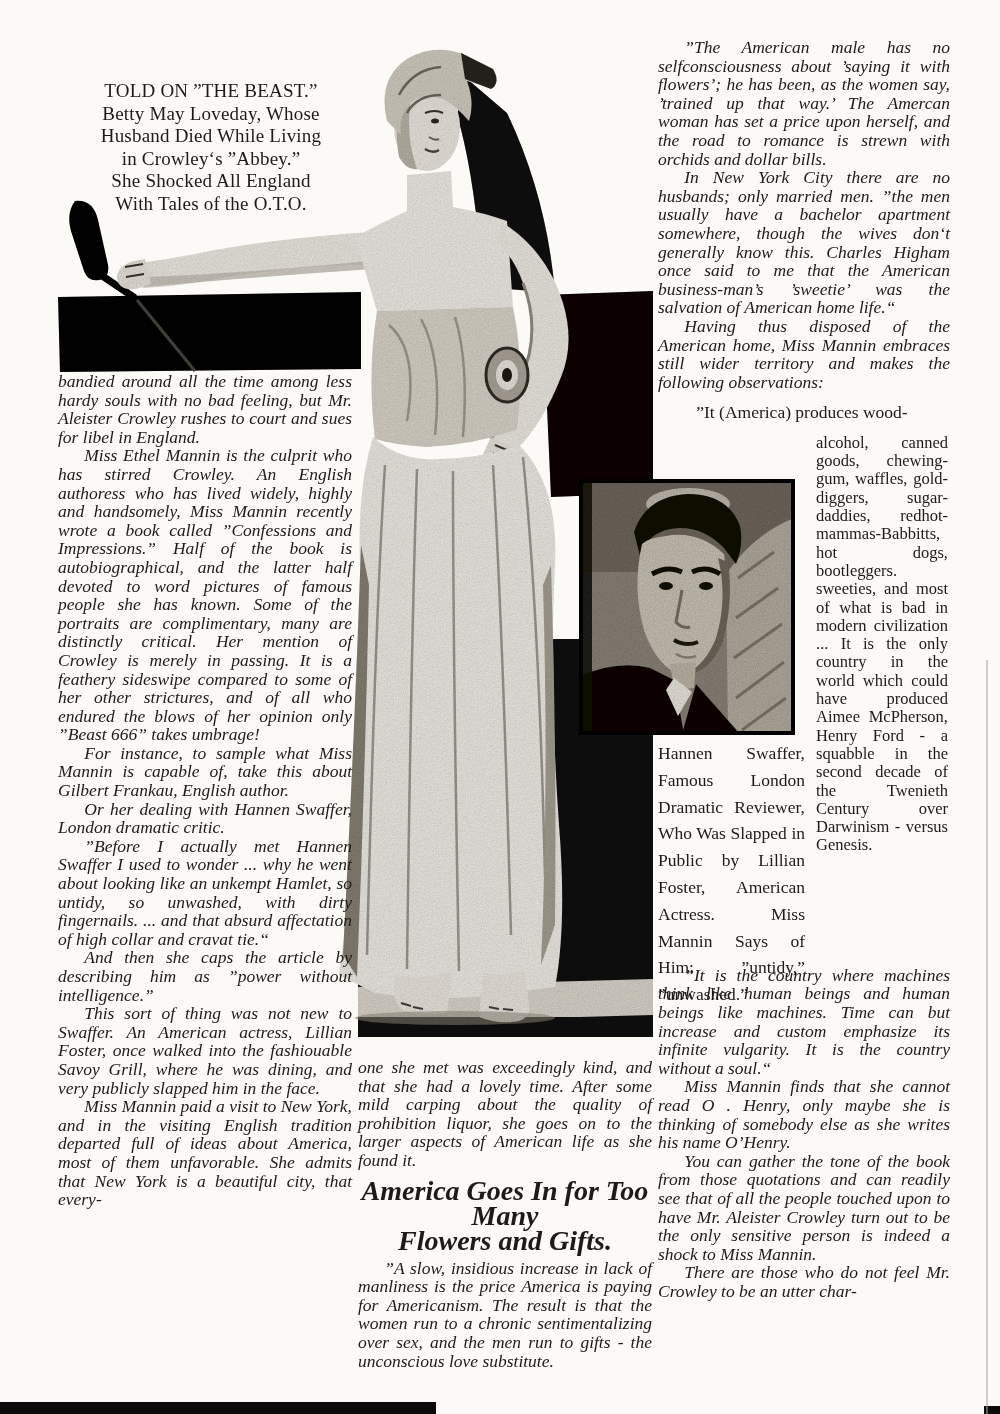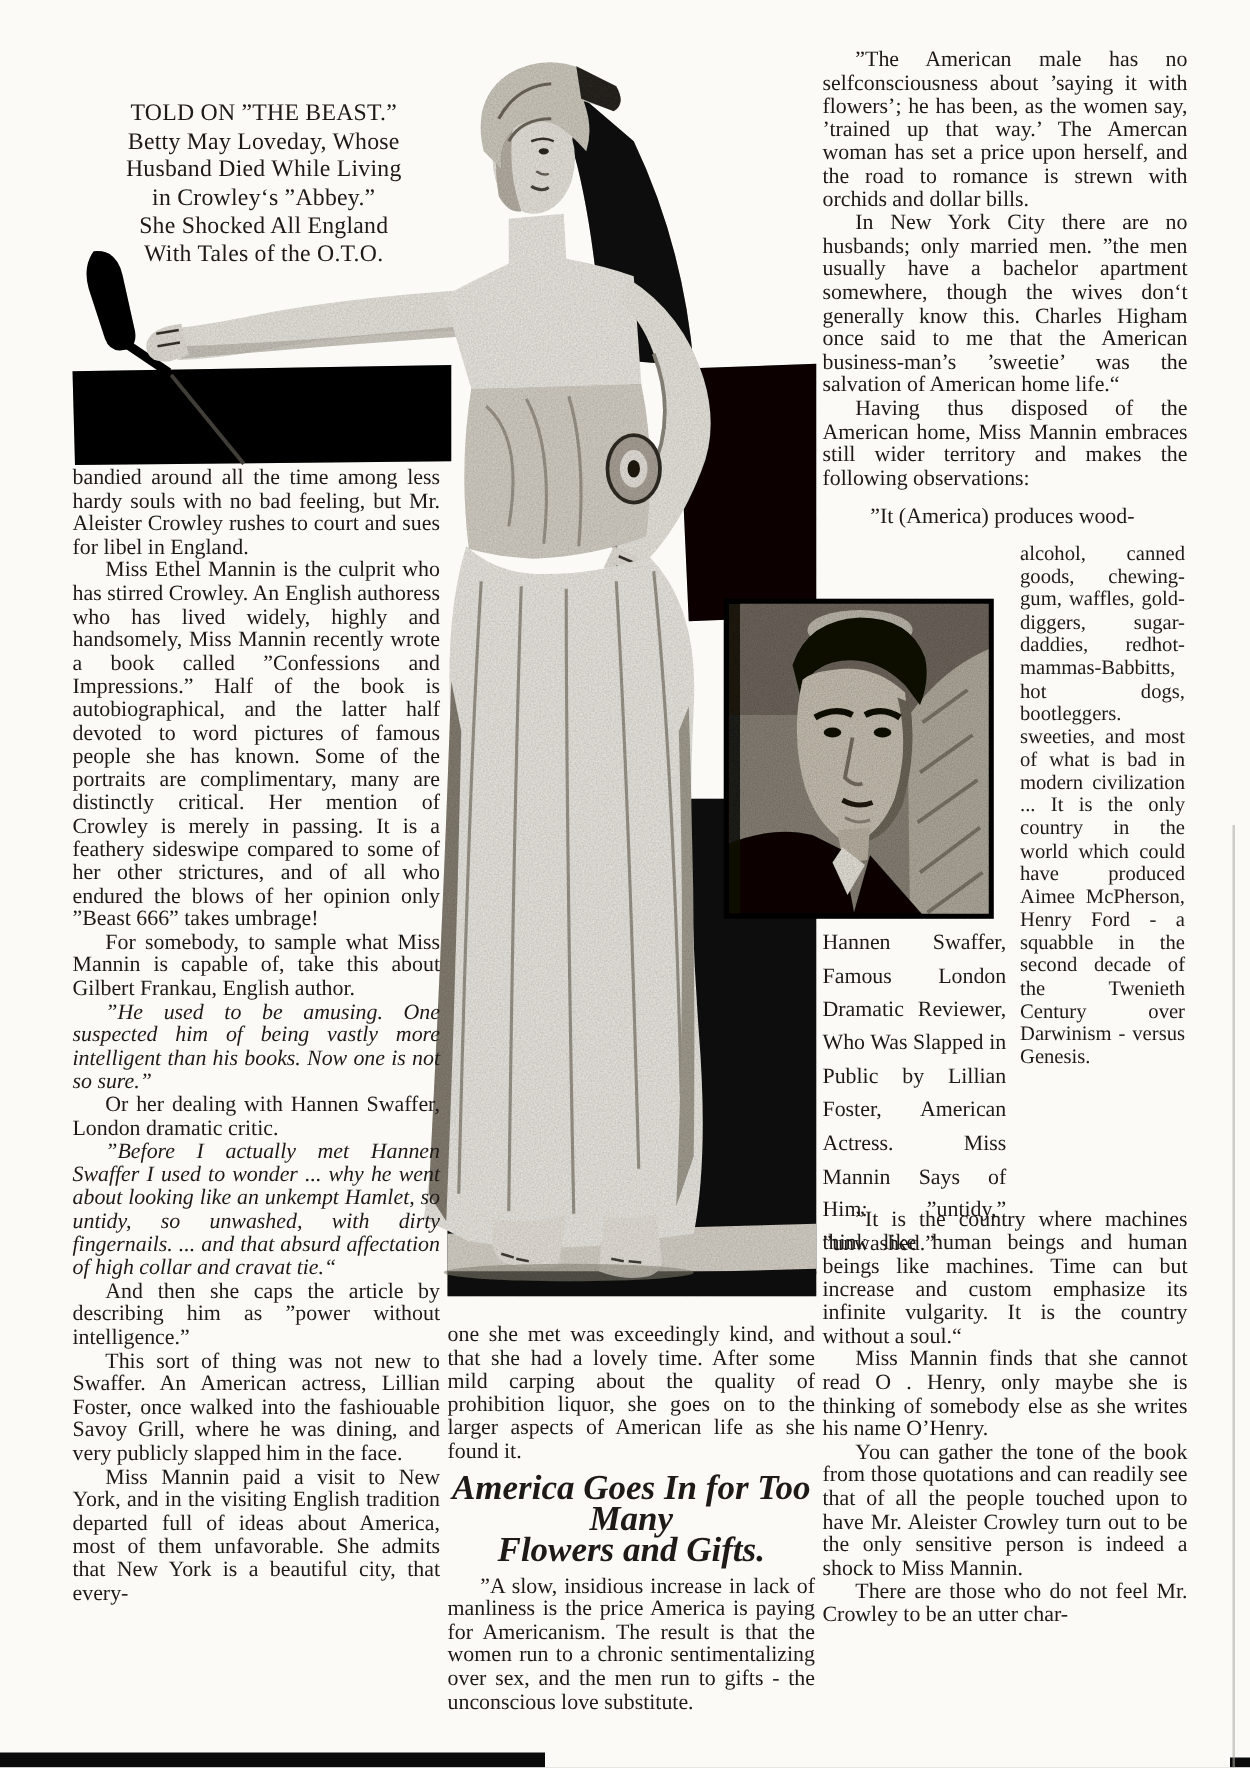--- a/index.html
+++ b/index.html
@@ -10,21 +10,21 @@
   }
   .headline{
     position:absolute; left:60px; top:80px; width:302px;
     font-size:19px; line-height:22.6px; text-align:center;
     white-space:pre-line; letter-spacing:.2px;
   }
   .col{position:absolute; font-size:17.5px; line-height:18.6px; text-align:justify; hyphens:auto;}
   .col-left{left:58px; top:372px; width:294px;}
   .col-mid{left:358px; top:1058px; width:294px;}
   .col-right{left:658px; top:38px; width:292px;}
-  .para{margin:0; text-align:justify;}
+  .para{margin:0; text-align:justify;font-style:italic;}
   .indent{text-indent:1.5em;}
   .it{font-style:italic;}
   .wrap-line{margin:12px; text-indent:1.5em; text-align:left;}
   .narrow{
     margin-left:158px; width:132px; min-height:532px;
     font-size:16.5px; line-height:18.3px; text-align:justify;
   }
   .mid-heading{
     margin:8px 0 6px 0; font-size:28px; line-height:25px;
     font-style:italic; font-weight:bold; text-align:center; white-space:pre-line;
@@ -160,22 +160,21 @@
       <rect x="2" y="2" width="12" height="254" fill="#181512" opacity="0.9"></rect>
       <rect x="3" y="3" width="212" height="252" fill="none" stroke="#0c0b0a" stroke-width="4"></rect>
     </g>
   </svg>
 
   <div class="caption">Hannen Swaffer, Famous London Dramatic Reviewer, Who Was Slapped in Public by Lillian Foster, American Actress. Miss Mannin Says of Him: ”untidy,” ”unwashed.”</div>
 
   <div class="col col-left">
     <p class="para">bandied around all the time among less hardy souls with no bad feeling, but Mr. Aleister Crowley rushes to court and sues for libel in England.</p>
     <p class="para indent">Miss Ethel Mannin is the culprit who has stirred Crowley. An English authoress who has lived widely, highly and handsomely, Miss Mannin recently wrote a book called ”Confessions and Impressions.” Half of the book is autobiographical, and the latter half devoted to word pictures of famous people she has known. Some of the portraits are complimentary, many are distinctly critical. Her mention of Crowley is merely in passing. It is a feathery sideswipe compared to some of her other strictures, and of all who endured the blows of her opinion only ”Beast 666” takes umbrage!</p>
-    <p class="para indent">For somebody, to sample what Miss Mannin is capable of, take this about Gilbert Frankau, English author.</p>
-    <p class="para indent it">”He used to be amusing. One suspected him of being vastly more intelligent than his books. Now one is not so sure.”</p>
+    <p class="para indent">For instance, to sample what Miss Mannin is capable of, take this about Gilbert Frankau, English author.</p>
     <p class="para indent">Or her dealing with Hannen Swaffer, London dramatic critic.</p>
     <p class="para indent it">”Before I actually met Hannen Swaffer I used to wonder ... why he went about looking like an unkempt Hamlet, so untidy, so unwashed, with dirty fingernails. ... and that absurd affectation of high collar and cravat tie.“</p>
     <p class="para indent">And then she caps the article by describing him as ”power without intelligence.”</p>
     <p class="para indent">This sort of thing was not new to Swaffer. An American actress, Lillian Foster, once walked into the fashiouable Savoy Grill, where he was dining, and very publicly slapped him in the face.</p>
     <p class="para indent">Miss Mannin paid a visit to New York, and in the visiting English tradition departed full of ideas about America, most of them unfavorable. She admits that New York is a beautiful city, that every-</p>
   </div>
 
   <div class="col col-mid">
     <p class="para">one she met was exceedingly kind, and that she had a lovely time. After some mild carping about the quality of prohibition liquor, she goes on to the larger aspects of American life as she found it.</p>
     <div class="mid-heading">America Goes In for Too Many

